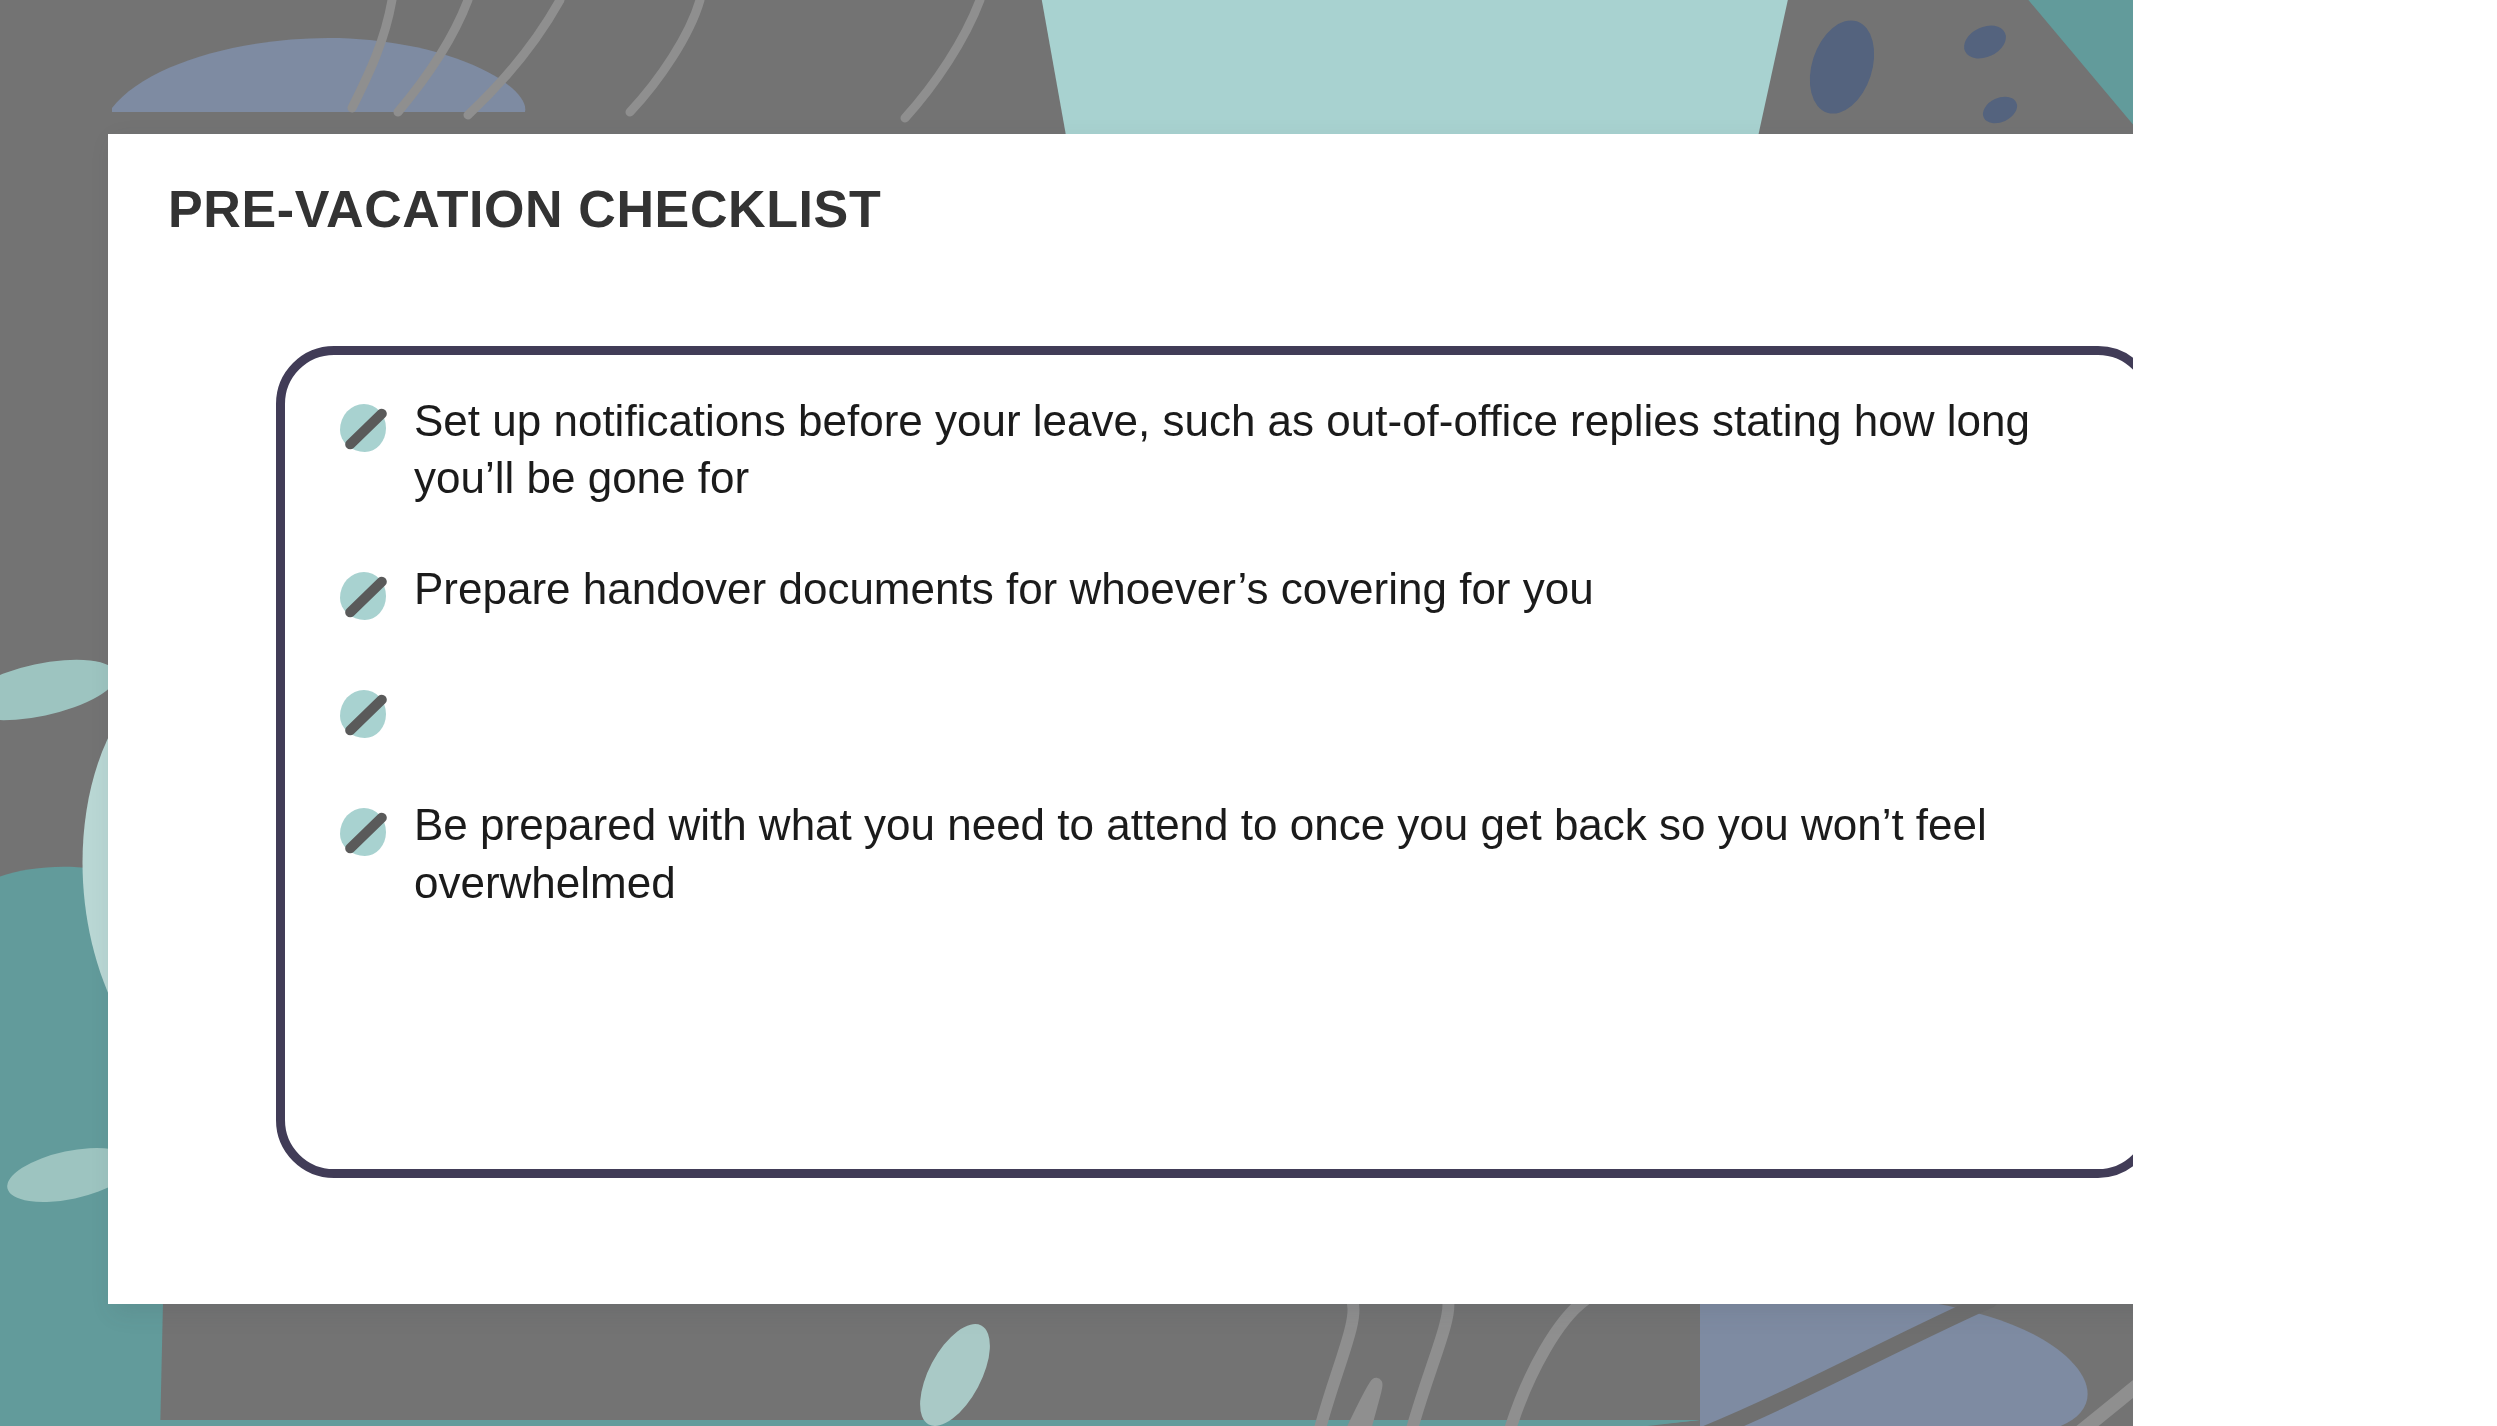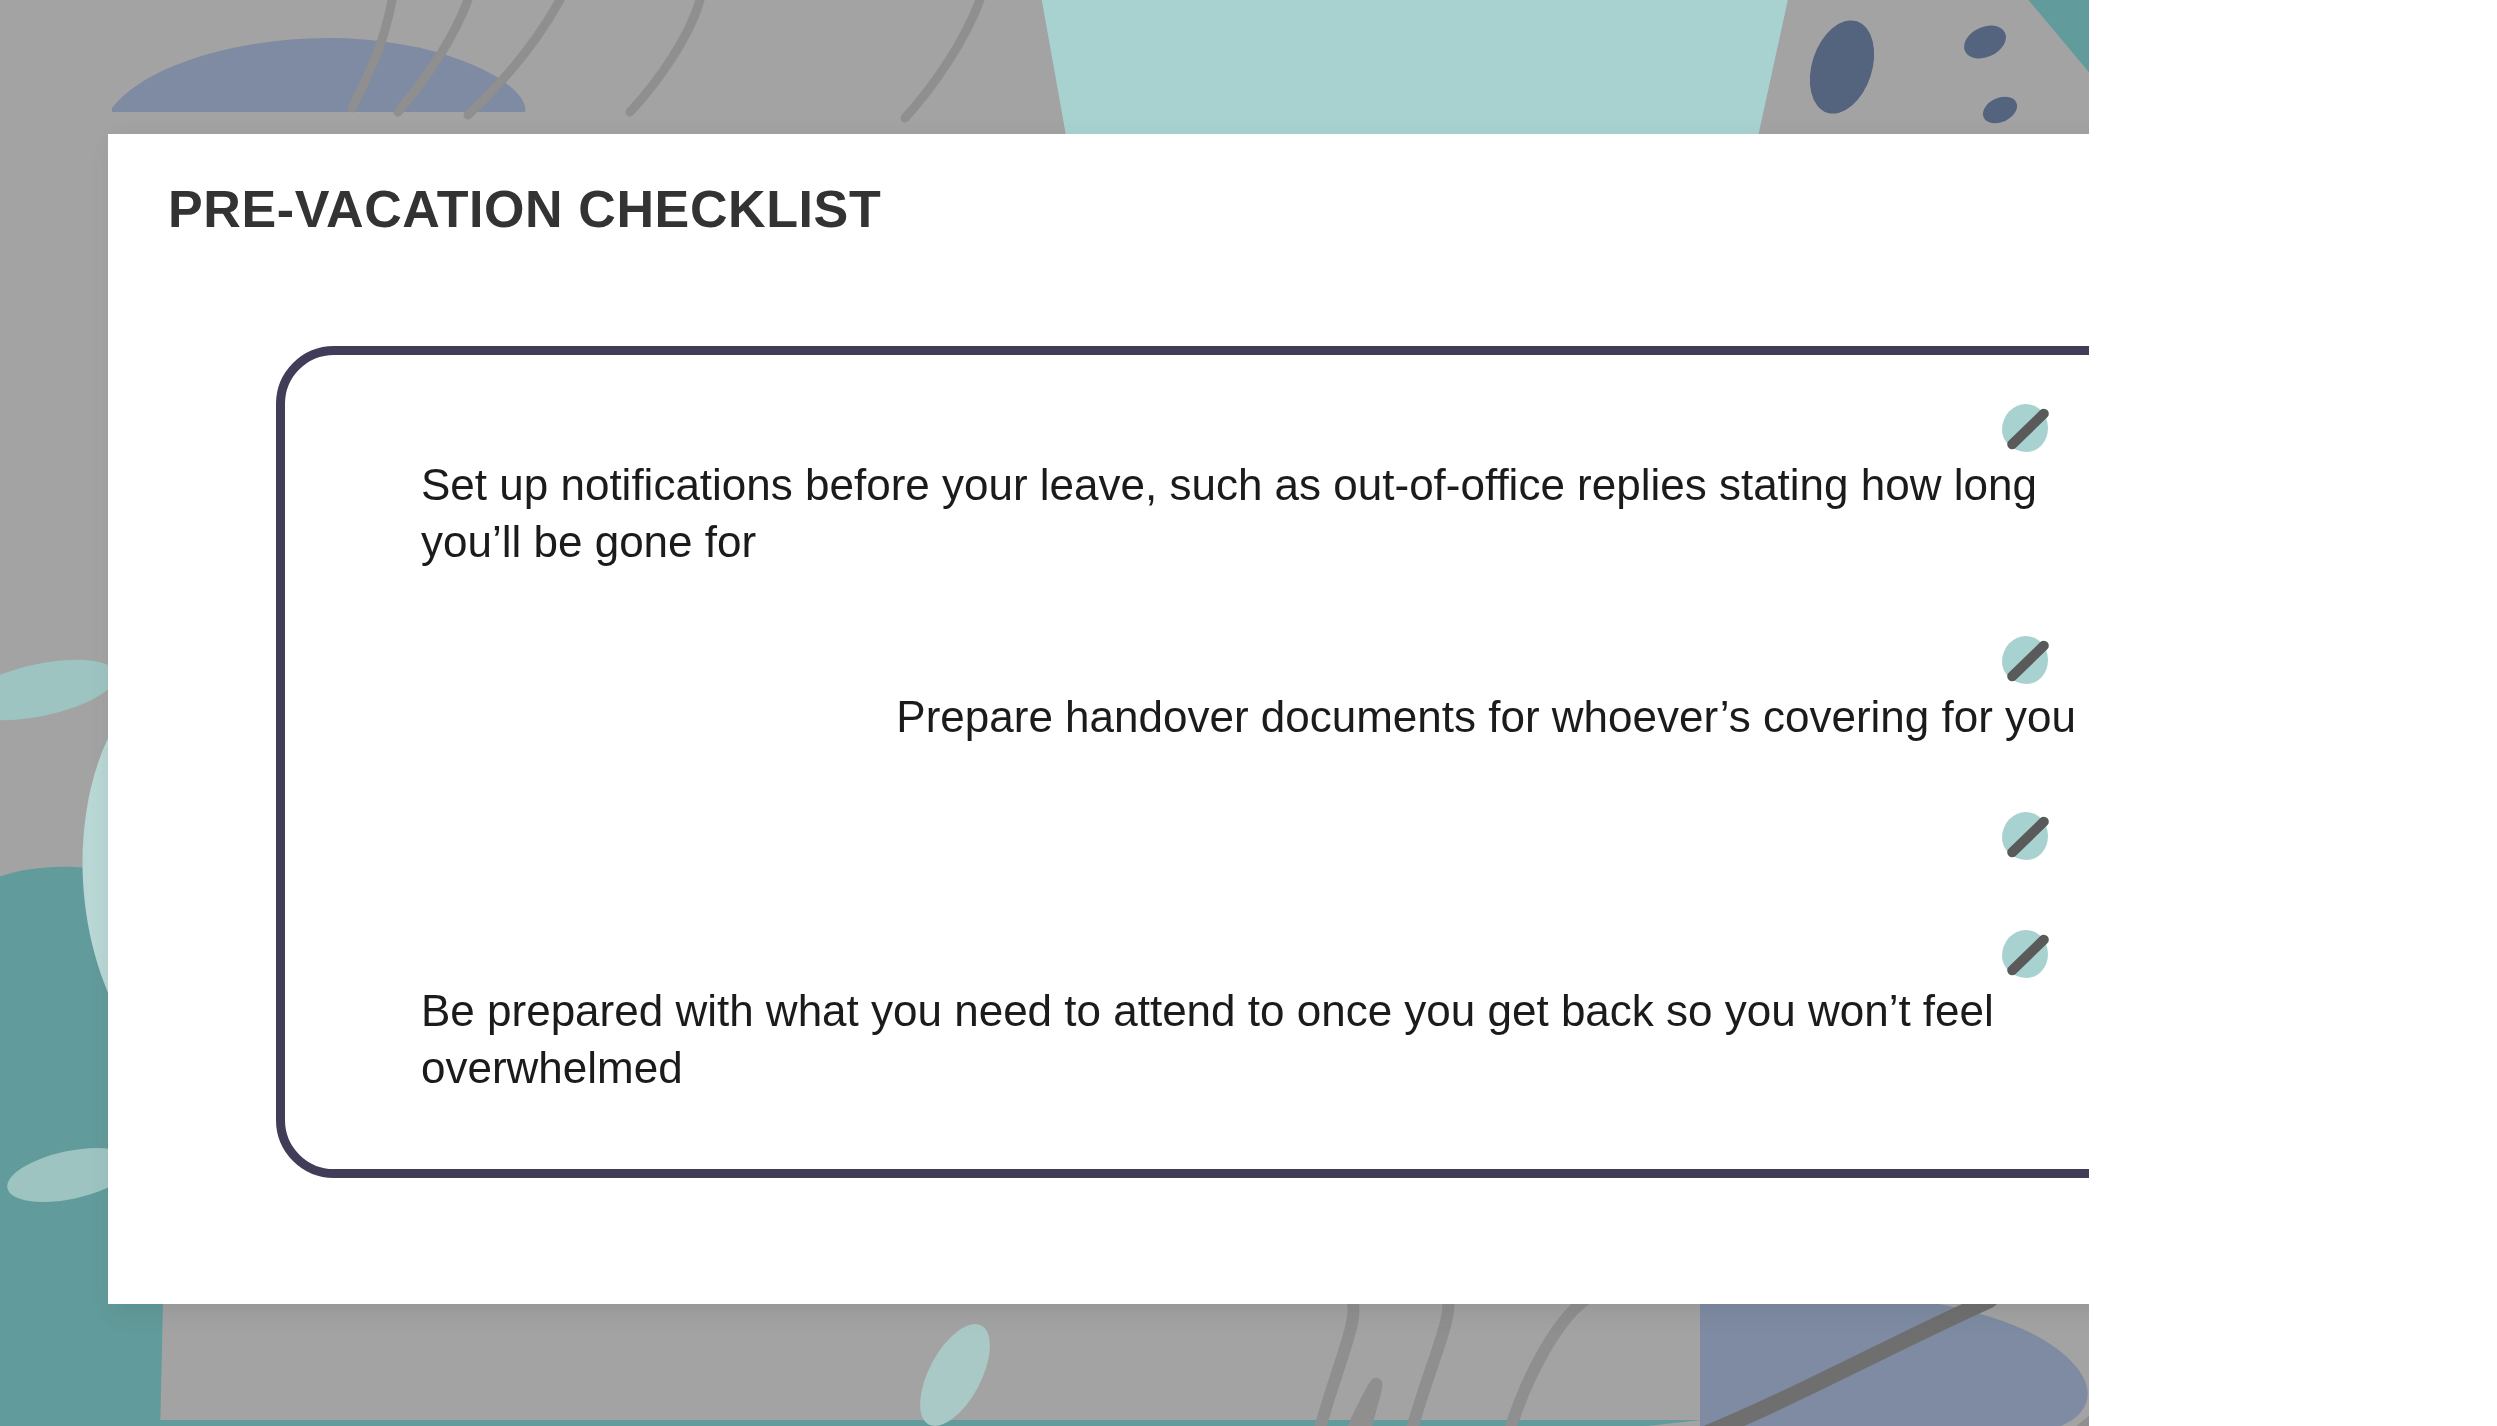--- a/index.html
+++ b/index.html
@@ -11,22 +11,23 @@
     width: 2497px;
     height: 1426px;
     overflow: hidden;
     font-family: "Liberation Sans", sans-serif;
   }
 
   #slide {
     position: relative;
     width: 2089px;
     height: 1426px;
-    background: #a3a3a3;
+    background: #737373;
     overflow: hidden;
+    padding-left: 44px;
   }
 
   
   #bg-decor {
     position: absolute;
     inset: 0;
     width: 2497px;
     height: 1426px;
   }
 
@@ -90,23 +91,22 @@
 
   
   #checklist {
     position: absolute;
     left: 228px;
     top: 258px;
     width: 1740px;
   }
   .check-item {
     display: flex;
-    align-items: flex-end;
+    align-items: flex-start;
     margin-bottom: 54px;
-    flex-direction: column;
   }
   .check-item:last-child { margin-bottom: 0; }
 
   .check-icon {
     flex: 0 0 auto;
     width: 56px;
     height: 56px;
     margin-right: 22px;
     margin-top: 8px;
     position: relative;

